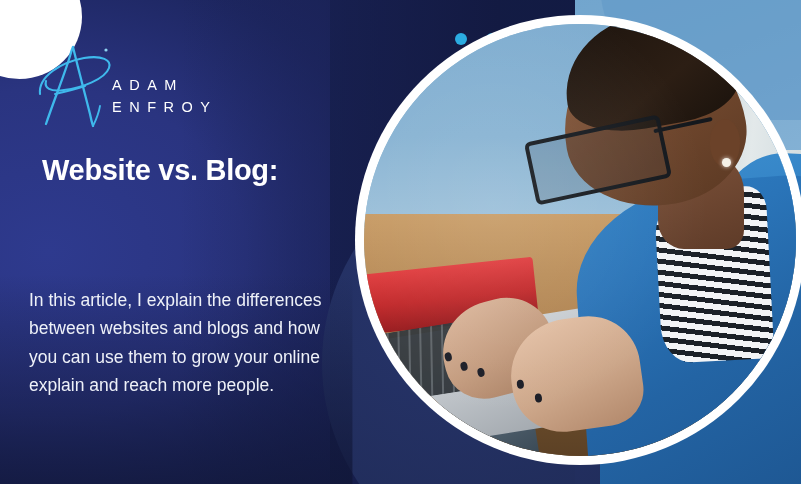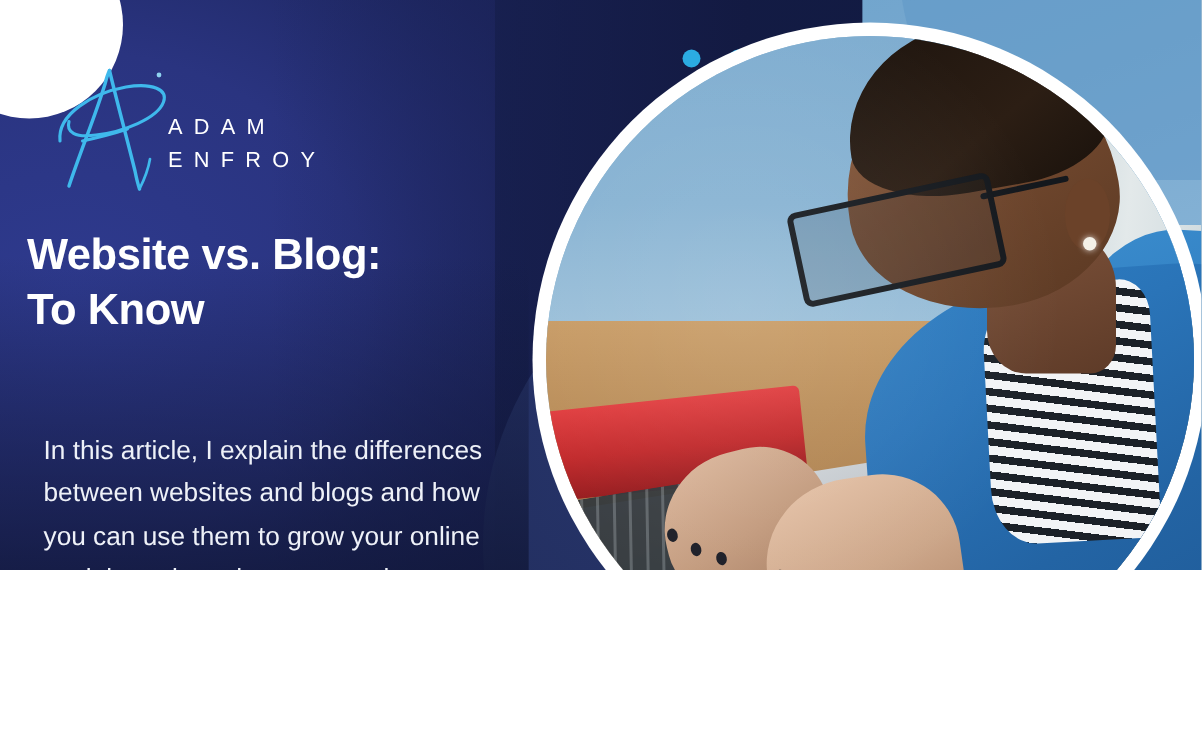--- a/index.html
+++ b/index.html
@@ -3,21 +3,21 @@
 <meta charset="utf-8">
 <style>
   html, body {
     margin: 0;
     padding: 0;
     background: #ffffff;
   }
   #canvas {
     position: relative;
     width: 801px;
-    height: 380px;
+    height: 484px;
     overflow: hidden;
     font-family: "Liberation Sans", sans-serif;
     background: #0369a1;
   }
 
   
   .bg-base {
     position: absolute;
     inset: 0;
     background:
@@ -253,21 +253,21 @@
   }
   .logo-text div {
     font-size: 14.5px;
     letter-spacing: 7.5px;
     font-weight: 400;
     white-space: nowrap;
   }
 
   .headline {
     position: absolute;
-    left: 18px; top: 152px;
+    left: 42px; top: 152px;
     width: 330px;
     color: #ffffff;
     font-size: 29px;
     font-weight: bold;
     line-height: 1.28;
     letter-spacing: -0.3px;
   }
   .blurb {
     position: absolute;
     left: 29px; top: 286px;
@@ -373,18 +373,17 @@
       </svg>
     </span>
     <div class="logo-text">
       <div>ADAM</div>
       <div>ENFROY</div>
     </div>
   </div>
 
   <div class="headline">
     <div>Website vs. Blog:</div>
-    <div>To Know</div>
   </div>
 
   <div class="blurb">In this article, I explain the differences between websites and blogs and how you can use them to grow your online explain and reach more people.</div>
 
 </div>
 
 </body></html>

